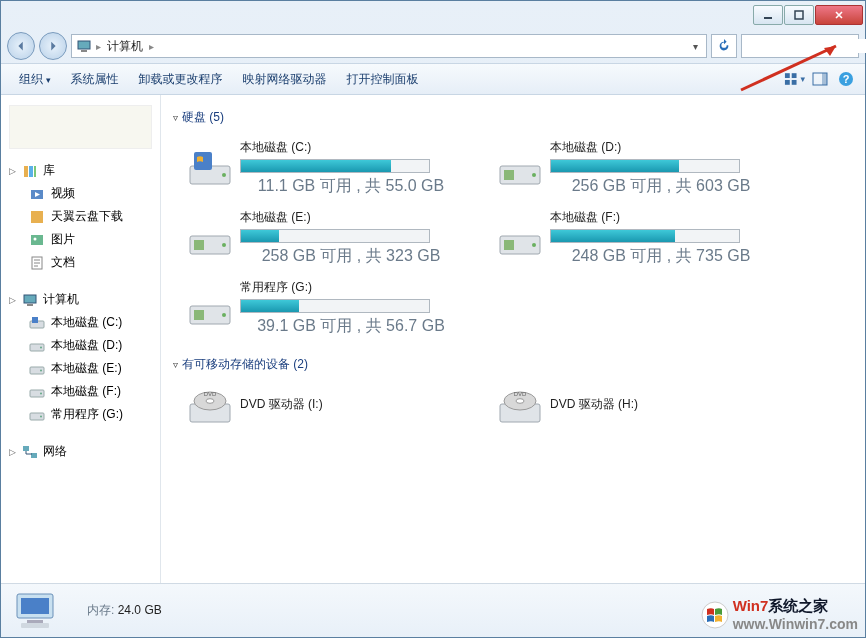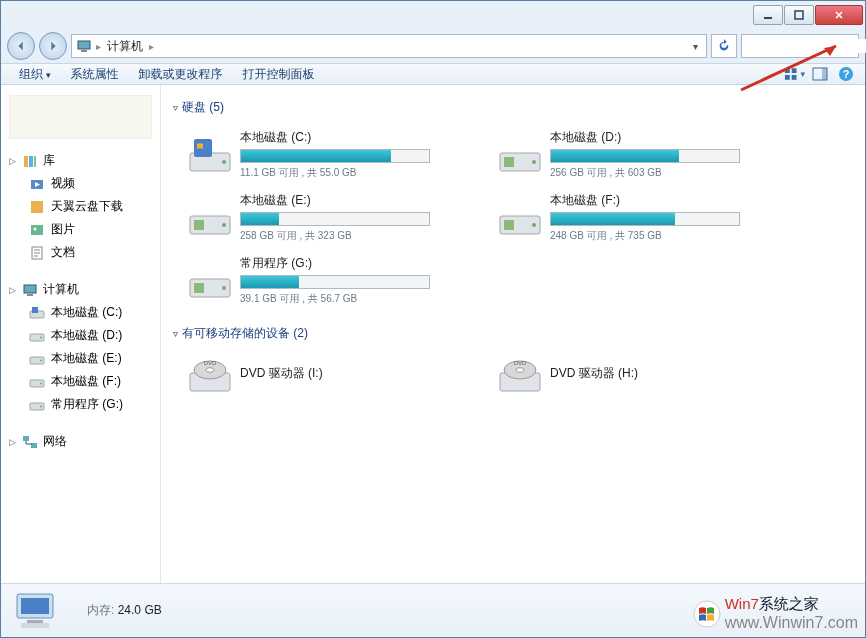--- a/index.html
+++ b/index.html
@@ -19,21 +19,21 @@
 .addressbar .pc-icon { width: 16px; height: 16px; }
 .addressbar .crumb { font-size: 12px; color: #222; padding: 0 2px; cursor: pointer; }
 .addressbar .sep { color: #888; font-size: 10px; }
 .addressbar .dd { margin-left: auto; color: #555; font-size: 10px; cursor: pointer; padding: 0 4px; }
 .refresh-btn { width: 26px; height: 24px; background: #fff; border: 1px solid #a8b8c8; display: flex; align-items: center; justify-content: center; cursor: pointer; }
 .searchbox { width: 118px; height: 24px; background: #fff; border: 1px solid #a8b8c8; display: flex; align-items: center; padding: 0 4px; }
 .searchbox input { border: none; outline: none; flex: 1; font-size: 12px; }
 
 .arrow-annotation { position: absolute; left: 736px; top: 42px; pointer-events: none; }
 
-.toolbar { height: 22px; background: linear-gradient(#f6fafd, #e6eef7); border-top: 1px solid #c8d6e4; border-bottom: 1px solid #c8d6e4; display: flex; align-items: center; padding: 0 8px; font-size: 12px; color: #1a3e6e; }
+.toolbar { height: 32px; background: linear-gradient(#f6fafd, #e6eef7); border-top: 1px solid #c8d6e4; border-bottom: 1px solid #c8d6e4; display: flex; align-items: center; padding: 0 8px; font-size: 12px; color: #1a3e6e; }
 .toolbar .tb-item { padding: 4px 10px; cursor: pointer; }
 .toolbar .tb-item .dd { font-size: 9px; margin-left: 3px; }
 .toolbar .spacer { flex: 1; }
 .toolbar .tb-icon { width: 22px; height: 22px; margin-left: 4px; display: flex; align-items: center; justify-content: center; cursor: pointer; color: #3a6ea5; }
 
 .body { flex: 1; display: flex; background: #fff; overflow: hidden; }
 
 .sidebar { width: 160px; border-right: 1px solid #e0e6ec; padding: 6px 0; overflow-y: auto; font-size: 12px; }
 .sidebar .fav-area { height: 44px; margin: 4px 8px 10px; background: #f7f7f0; border: 1px solid #eee; }
 .sb-group { margin-bottom: 14px; }
@@ -45,33 +45,33 @@
 .content { flex: 1; overflow-y: auto; padding: 8px 12px; font-size: 12px; }
 .group-header { display: flex; align-items: center; gap: 4px; color: #1a3e7e; margin: 6px 0 10px; cursor: pointer; }
 .group-header .tri { font-size: 10px; color: #444; }
 .drive-grid { display: flex; flex-wrap: wrap; gap: 6px 30px; margin-left: 12px; margin-bottom: 16px; }
 .drive { width: 280px; display: flex; gap: 8px; align-items: center; cursor: pointer; padding: 3px; }
 .drive-icon { width: 44px; height: 40px; flex-shrink: 0; }
 .drive-info { flex: 1; }
 .drive-name { color: #222; margin-bottom: 3px; }
 .drive-bar { width: 190px; height: 14px; border: 1px solid #b0b8c0; background: #f2f4f6; margin-bottom: 3px; position: relative; }
 .drive-bar-fill { height: 100%; background: linear-gradient(#3ec8d8, #1a98b0); }
-.drive-stats { color: #6a7a8a; font-size: 10px; }
+.drive-stats { color: #6a7a8a; font-size: 16px; text-align: center; }
 
 .statusbar { height: 54px; border-top: 1px solid #d0dae4; background: linear-gradient(#f4f8fc, #e8f0f8); display: flex; align-items: center; padding: 4px 10px; font-size: 12px; gap: 14px; }
 .statusbar .pc-big { width: 48px; height: 42px; }
 .statusbar .st-col { display: flex; flex-direction: column; gap: 2px; }
 .st-label { color: #6a7a8a; }
 .st-val { color: #222; }
 
 .watermark { position: absolute; right: 8px; bottom: 6px; display: flex; align-items: center; gap: 4px; font-size: 12px; pointer-events: none; }
-.watermark .big { font-weight: normal; font-size: 15px; }
+.watermark .big { font-weight: bold; font-size: 15px; }
 .watermark .red { color: #d03020; }
 .watermark .blue { color: #0f172a; }
-.watermark .sub { font-size: 16px; color: #888; }
+.watermark .sub { font-size: 14px; color: #888; font-weight: bold; }
 </style>
 </head>
 <body>
 
 <div class="window">
 
   <div class="titlebar">
     <div class="win-btn">
         <svg viewBox="0 0 10 10">
           <rect x="1" y="7" width="8" height="2" fill="#345"></rect>
@@ -123,20 +123,21 @@
 
   <svg class="arrow-annotation" width="110" height="50">
       <path d="M5 48 L100 4" stroke="#d03020" stroke-width="3"></path>
       <path d="M100 4 L88 6 L94 14 Z" fill="#d03020"></path>
     </svg>
 
   <div class="toolbar">
     <div class="tb-item"><span>组织</span><span class="dd">▾</span></div>
     <div class="tb-item">系统属性</div>
     <div class="tb-item">卸载或更改程序</div>
+    <div class="tb-item">映射网络驱动器</div>
     <div class="tb-item">打开控制面板</div>
     <div class="spacer"></div>
     <div class="tb-icon">
         <svg width="16" height="16" viewBox="0 0 16 16">
           <rect x="2" y="2" width="5" height="5" fill="#3a6ea5"></rect>
           <rect x="9" y="2" width="5" height="5" fill="#3a6ea5"></rect>
           <rect x="2" y="9" width="5" height="5" fill="#3a6ea5"></rect>
           <rect x="9" y="9" width="5" height="5" fill="#3a6ea5"></rect>
         </svg>
         <span style="font-size:9px;margin-left:2px">▾</span>

